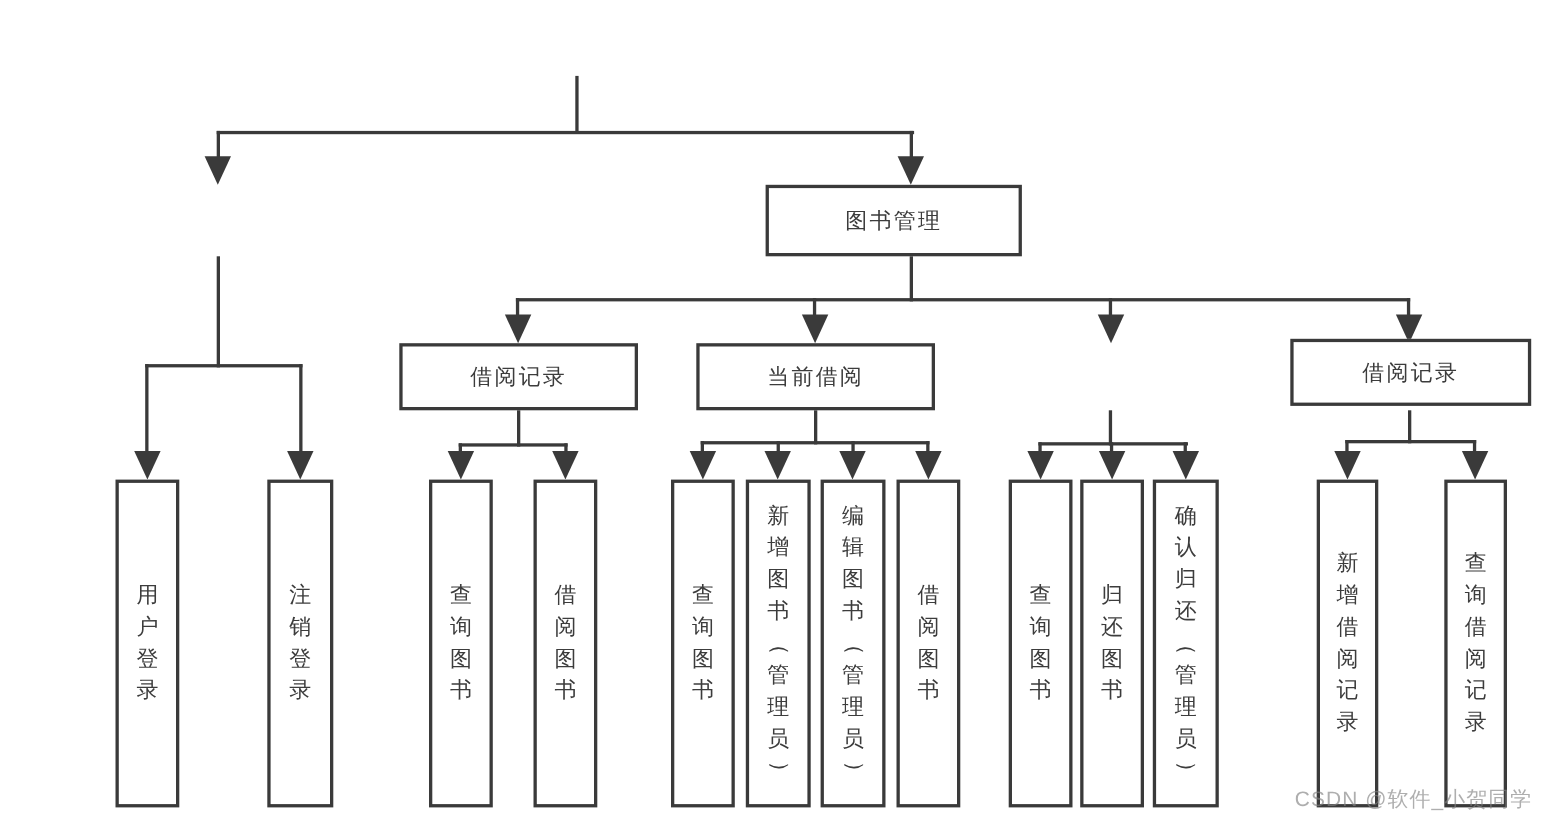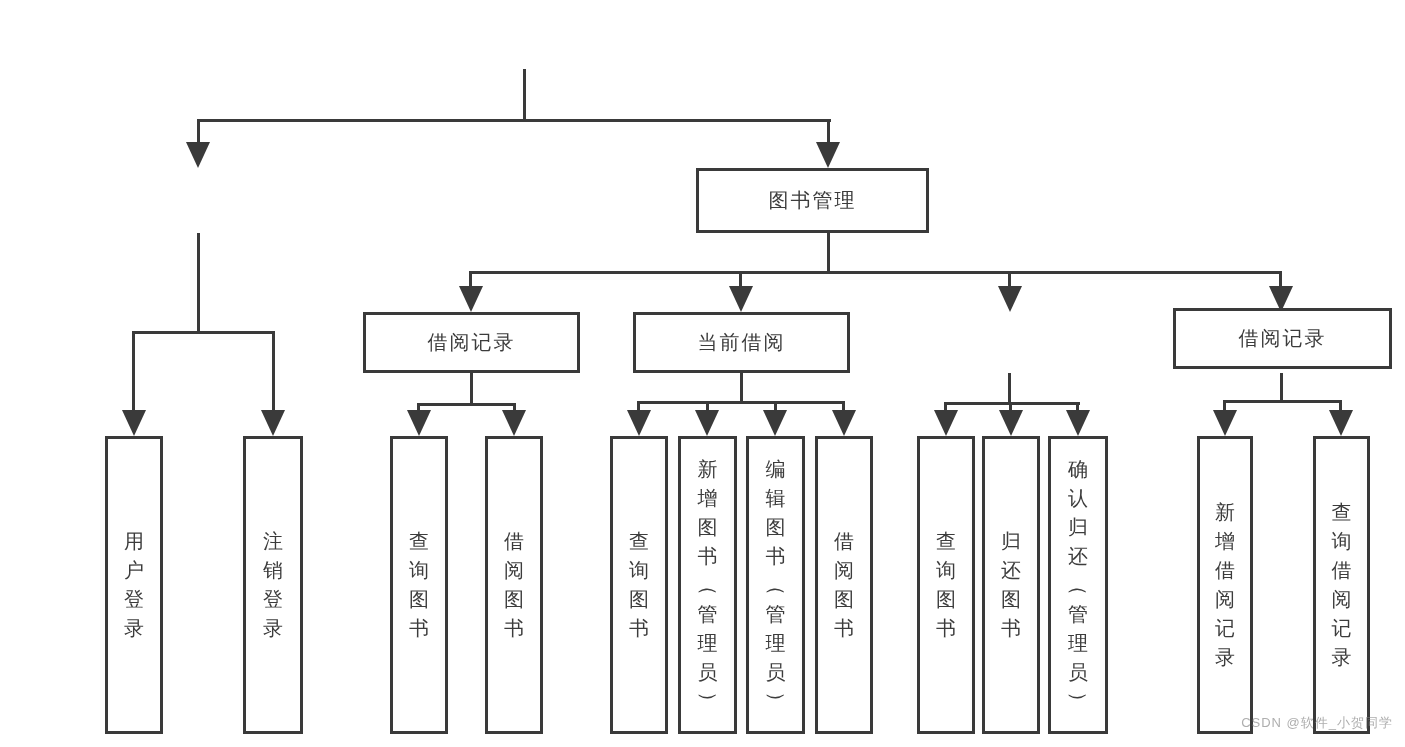--- a/index.html
+++ b/index.html
@@ -29,21 +29,21 @@
   .rot{transform:rotate(90deg);}
   .hl{position:absolute;height:3px;background:var(--line);}
   .vl{position:absolute;width:3px;background:var(--line);}
   .arrow{
     position:absolute;width:0;height:0;
     border-left:12px solid transparent;border-right:12px solid transparent;
     border-top:26px solid var(--line);
   }
   .watermark{
     position:absolute;top:714px;right:12px;z-index:10;
-    font-size:13px;letter-spacing:1px;color:var(--watermark);white-space:nowrap;
+    font-size:19px;letter-spacing:1px;color:var(--watermark);white-space:nowrap;
   }
 </style>
 </head>
 <body>
 
 <div id="stage">
 
 
   <div class="vl" style="left:523px;top:69px;height:51px;"></div>
   <div class="hl" style="left:197px;top:119px;width:634px;"></div>

